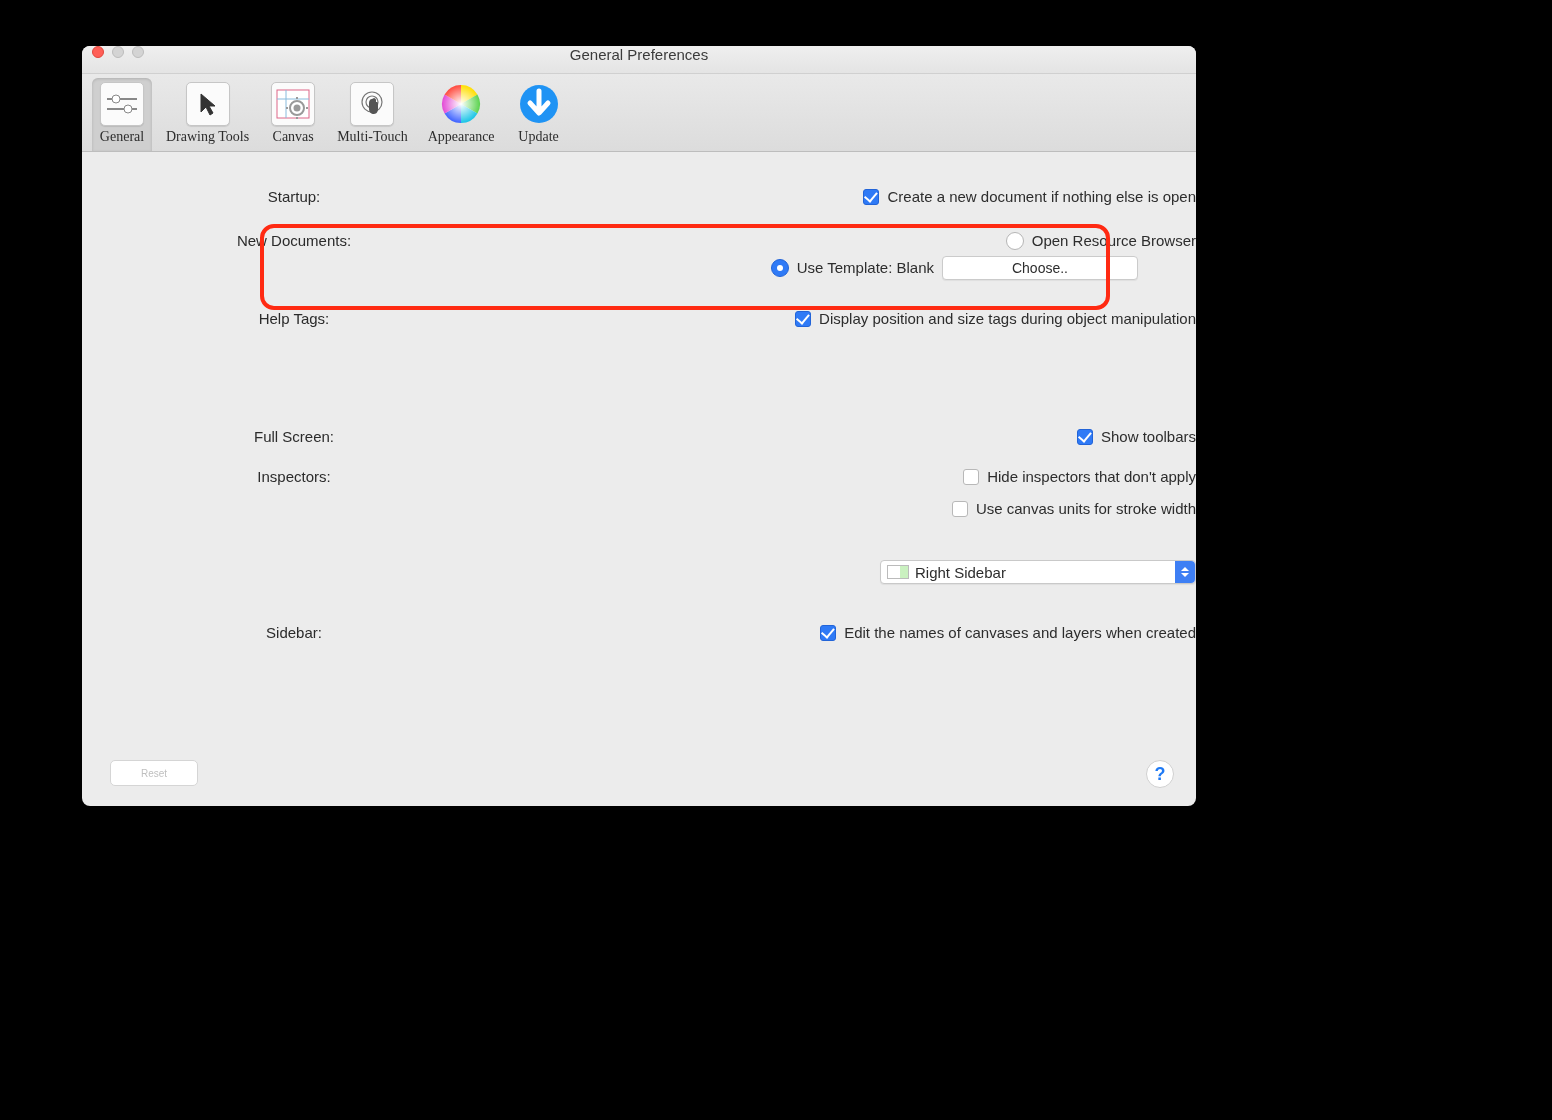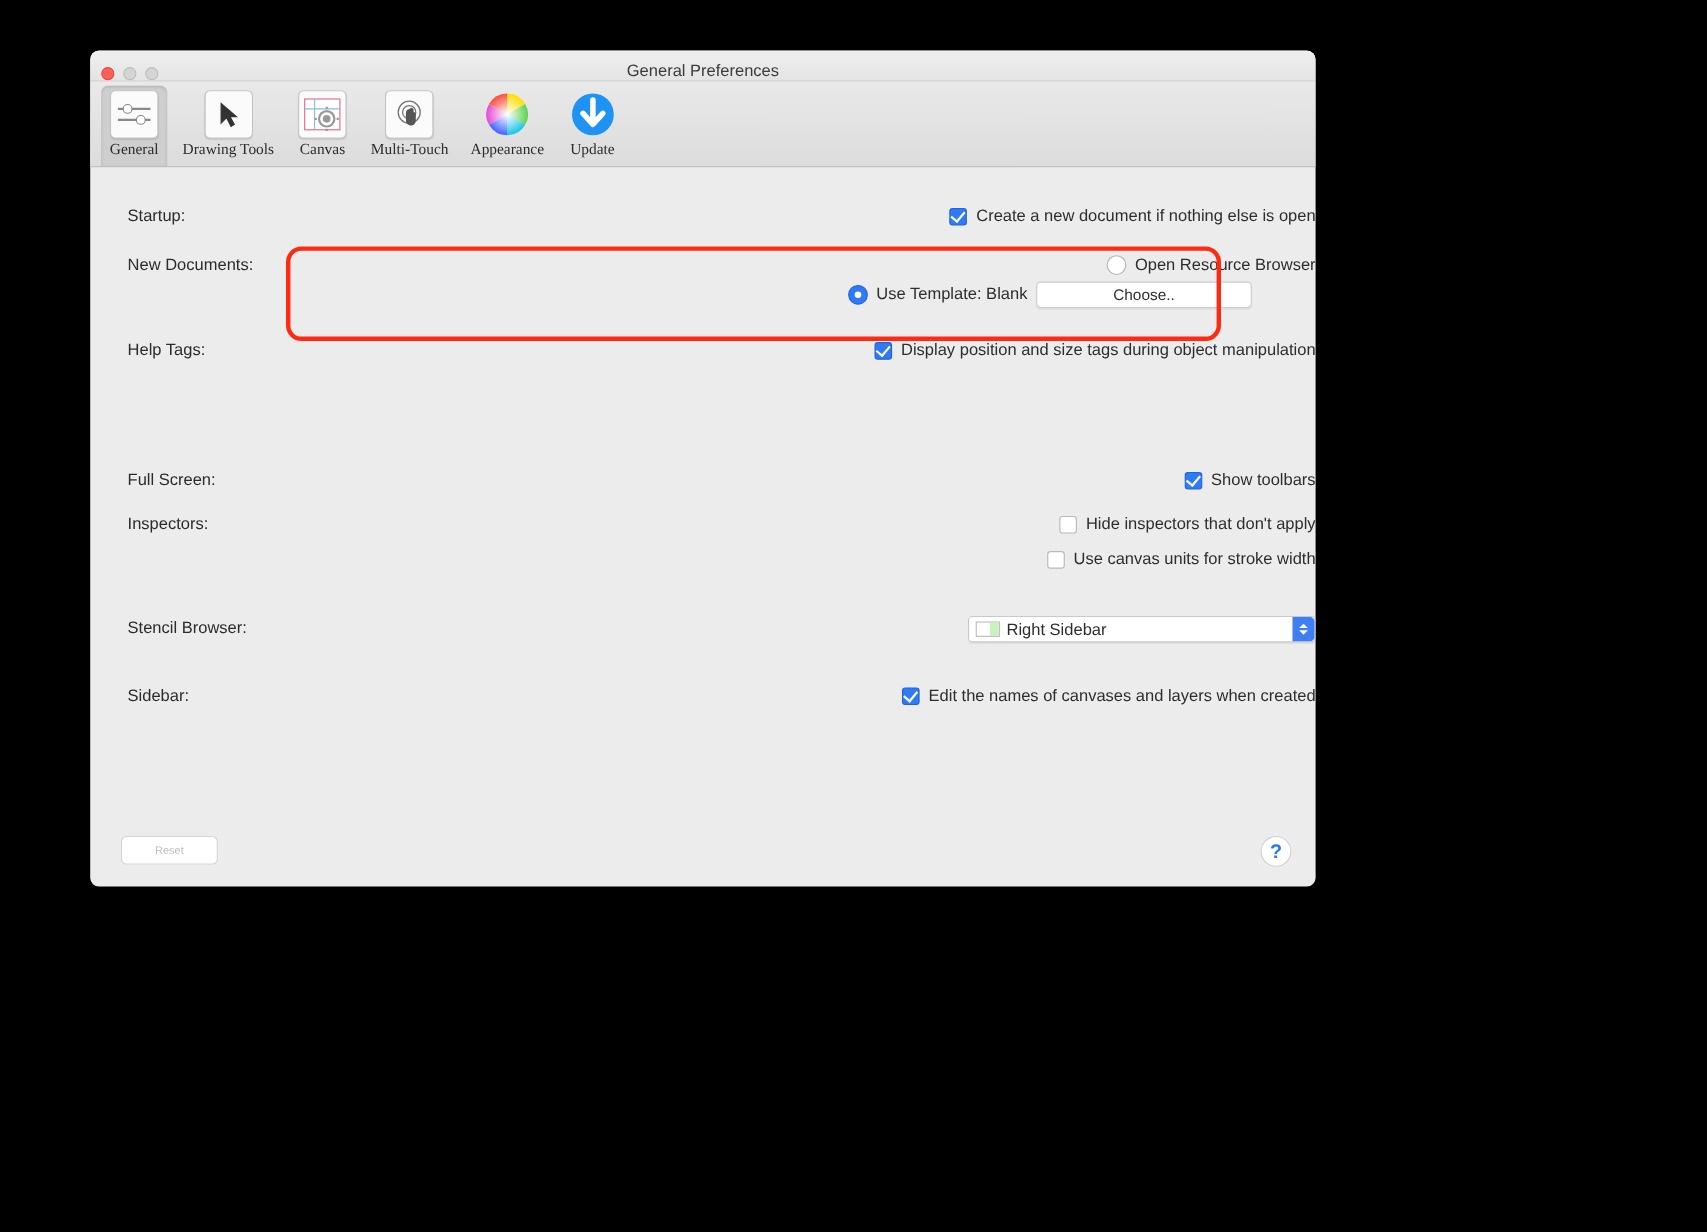--- a/index.html
+++ b/index.html
@@ -23,21 +23,21 @@
     box-shadow: 0 20px 60px rgba(0,0,0,0.5);
     overflow: hidden;
     display: flex;
     flex-direction: column;
   }
   .titlebar {
     height: 28px;
     background: linear-gradient(#efefef,#e4e4e4);
     border-bottom: 1px solid #d0d0d0;
     display: flex;
-    align-items: flex-end;
+    align-items: flex-start;
     position: relative;
   }
   .traffic {
     display: flex;
     gap: 8px;
     padding-left: 10px;
   }
   .dot { width:12px; height:12px; border-radius:50%; }
   .dot.red { background:#ff5f57; border:0.5px solid #e1463c; }
   .dot.grey { background:#d4d4d4; border:0.5px solid #bcbcbc; }
@@ -78,21 +78,21 @@
   }
   .content {
     flex:1; position:relative;
     font-size:15px; color:#2d2d2d;
   }
   .row {
     display:flex; align-items:flex-start;
     margin-bottom:8px;
   }
   .lbl {
-    width:400px; text-align:left; padding-right:10px;
+    width:400px; text-align:center; padding-right:10px;
     color:#2b2b2b;
     line-height:22px;
     padding-left:34px;
   }
   .val {
     flex:1; display:flex; flex-direction:column; gap:4px;align-items:flex-end;
   }
   .line {
     display:flex; align-items:center; gap:8px;
     line-height:22px;
@@ -346,21 +346,20 @@
         <div class="line" style="margin-top:6px">
           <span class="chk"></span>
           <span>Use canvas units for stroke width</span>
         </div>
       </div>
     </div>
 
     <div style="height:32px"></div>
 
     <div class="row">
-      <div class="lbl">Stencil Browser:</div>
       <div class="val">
         <div class="select">
           <span class="mini"></span>
           <span>Right Sidebar</span>
           <span class="arrows"></span>
         </div>
       </div>
     </div>
 
     <div style="height:30px"></div>

